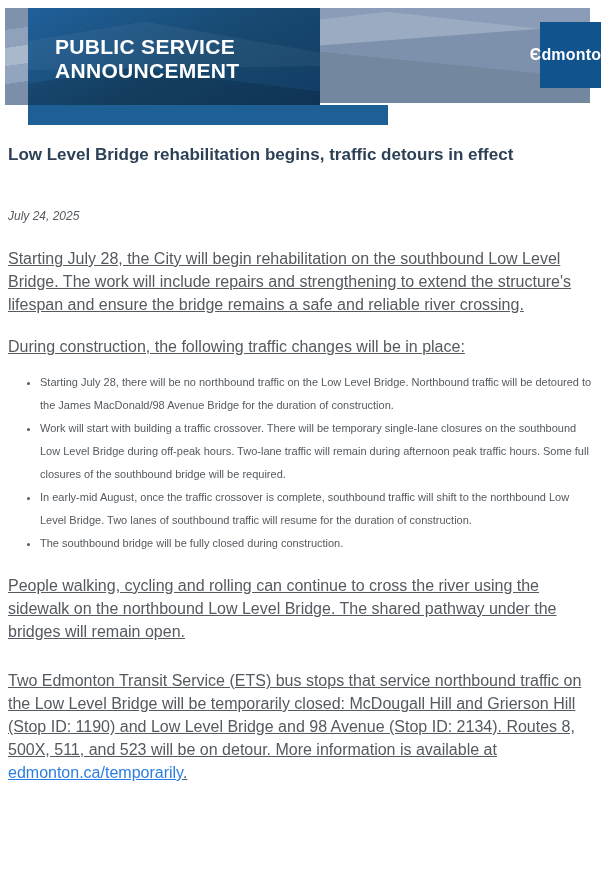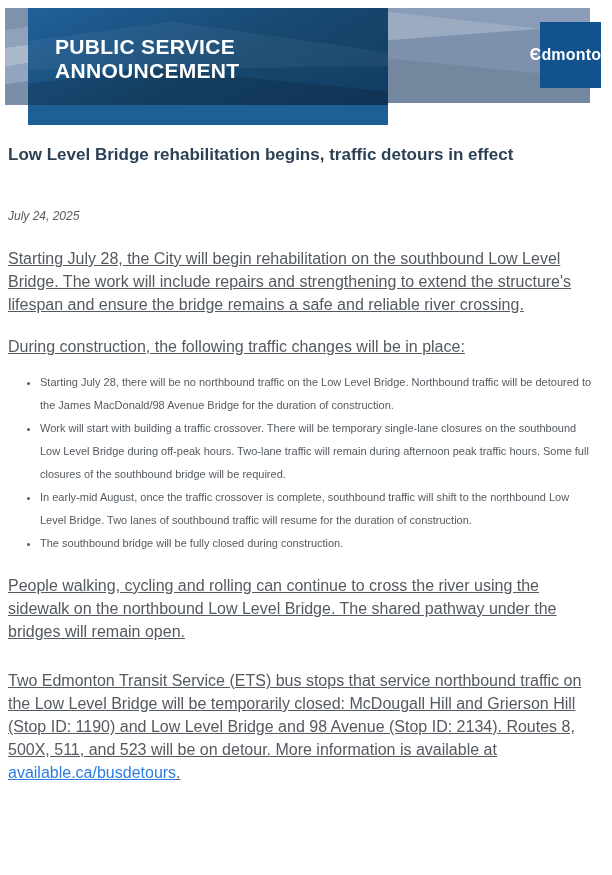--- a/index.html
+++ b/index.html
@@ -31,21 +31,21 @@
   .pattern-right .tri-dark {
     position:absolute; inset:0; background:#73879f;
     clip-path:polygon(0 100%, 0 70%, 46% 42%, 100% 74%, 100% 100%);
   }
   .pattern-right .tri-mid {
     position:absolute; inset:0; background:#7e91ac;
     clip-path:polygon(46% 42%, 100% 18%, 100% 74%);
   }
 
   .banner {
-    position:absolute; left:28px; top:8px; width:360px; height:97px;
+    position:absolute; left:28px; top:8px; width:292px; height:97px;
     background:linear-gradient(152deg, #20609a 0%, #17486f 55%, #123c63 100%);
     overflow:hidden;
   }
   .banner::before {
     content:""; position:absolute; inset:0; background:rgba(255,255,255,0.05);
     clip-path:polygon(0 34%, 40% 14%, 100% 46%, 100% 60%, 0 64%);
   }
   .banner::after {
     content:""; position:absolute; inset:0; background:rgba(0,0,0,0.14);
     clip-path:polygon(0 100%, 0 78%, 34% 62%, 100% 86%, 100% 100%);
@@ -118,15 +118,15 @@
   <ul class="changes">
     <li>Starting July 28, there will be no northbound traffic on the Low Level Bridge. Northbound traffic will be detoured to the James MacDonald/98 Avenue Bridge for the duration of construction.</li>
     <li>Work will start with building a traffic crossover. There will be temporary single-lane closures on the southbound Low Level Bridge during off-peak hours. Two-lane traffic will remain during afternoon peak traffic hours. Some full closures of the southbound bridge will be required.</li>
     <li>In early-mid August, once the traffic crossover is complete, southbound traffic will shift to the northbound Low Level Bridge. Two lanes of southbound traffic will resume for the duration of construction.</li>
     <li>The southbound bridge will be fully closed during construction.</li>
   </ul>
 
   <p class="body-p p4">People walking, cycling and rolling can continue to cross the river using the sidewalk on the northbound Low Level Bridge. The shared pathway under the bridges will remain open.</p>
 
   <p class="body-p p5">
-    <span>Two Edmonton Transit Service (ETS) bus stops that service northbound traffic on the Low Level Bridge will be temporarily closed: McDougall Hill and Grierson Hill (Stop ID: 1190) and Low Level Bridge and 98 Avenue (Stop ID: 2134). Routes 8, 500X, 511, and 523 will be on detour. More information is available at </span><a class="body-link">available.ca/busdetours</a><span>.</span>
+    <span>Two Edmonton Transit Service (ETS) bus stops that service northbound traffic on the Low Level Bridge will be temporarily closed: McDougall Hill and Grierson Hill (Stop ID: 1190) and Low Level Bridge and 98 Avenue (Stop ID: 2134). Routes 8, 500X, 511, and 523 will be on detour. More information is available at </span><a class="body-link">edmonton.ca/temporarily</a><span>.</span>
   </p>
 </div>
 
 </body></html>

